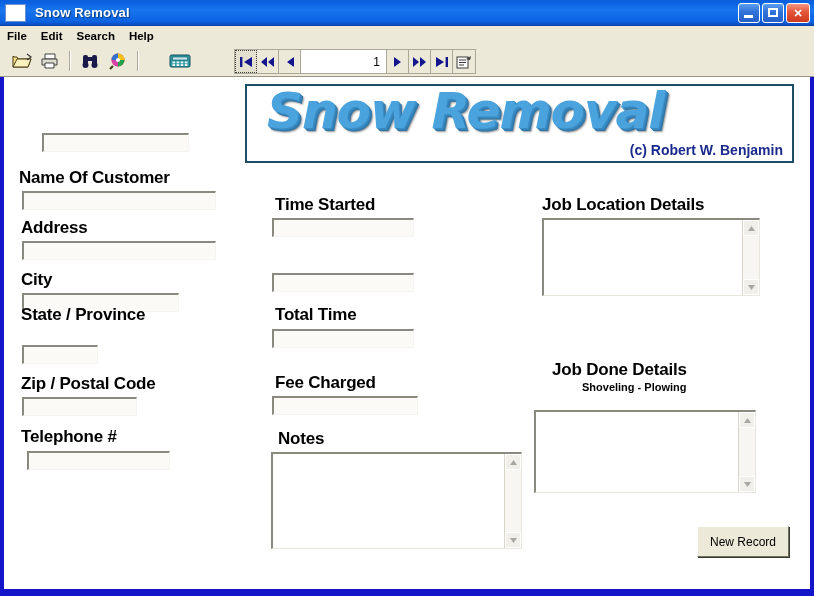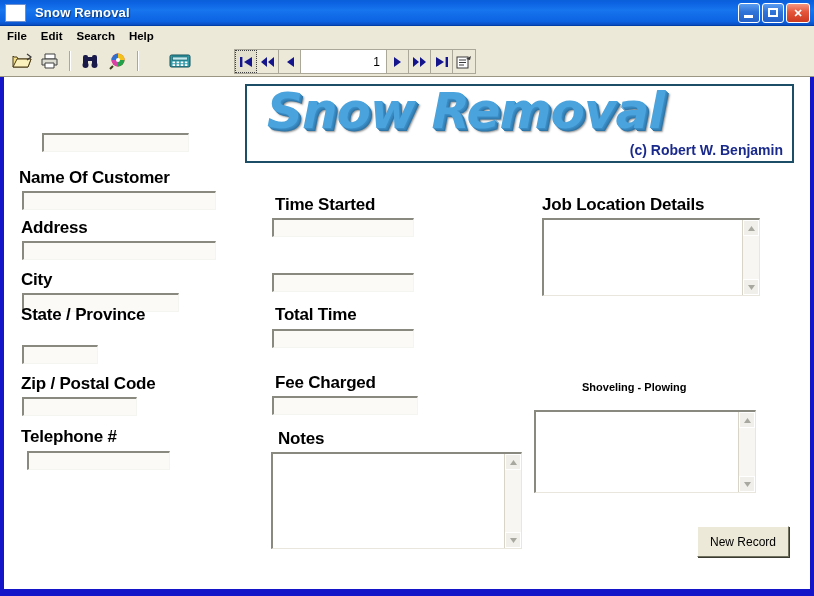--- a/index.html
+++ b/index.html
@@ -565,20 +565,21 @@
         </div>
         <div class="track"></div>
         <div class="arrow dn">
           <svg width="7" height="5" viewBox="0 0 7 5">
               <path d="M0 0 L7 0 L3.5 5 Z" fill="#a8a8a0"></path>
             </svg>
         </div>
       </div>
     </div>
 
+    <div class="lbl" style="left:548px; top:283px;">Job Done Details</div>
     <div class="lbl-sub" style="left:578px; top:304px;">Shoveling - Plowing</div>
     <div class="memo" style="left:530px; top:333px; width:222px; height:83px;">
       <div class="txt"></div>
       <div class="sbar">
         <div class="arrow up">
           <svg width="7" height="5" viewBox="0 0 7 5">
               <path d="M3.5 0 L7 5 L0 5 Z" fill="#a8a8a0"></path>
             </svg>
         </div>
         <div class="track"></div>

